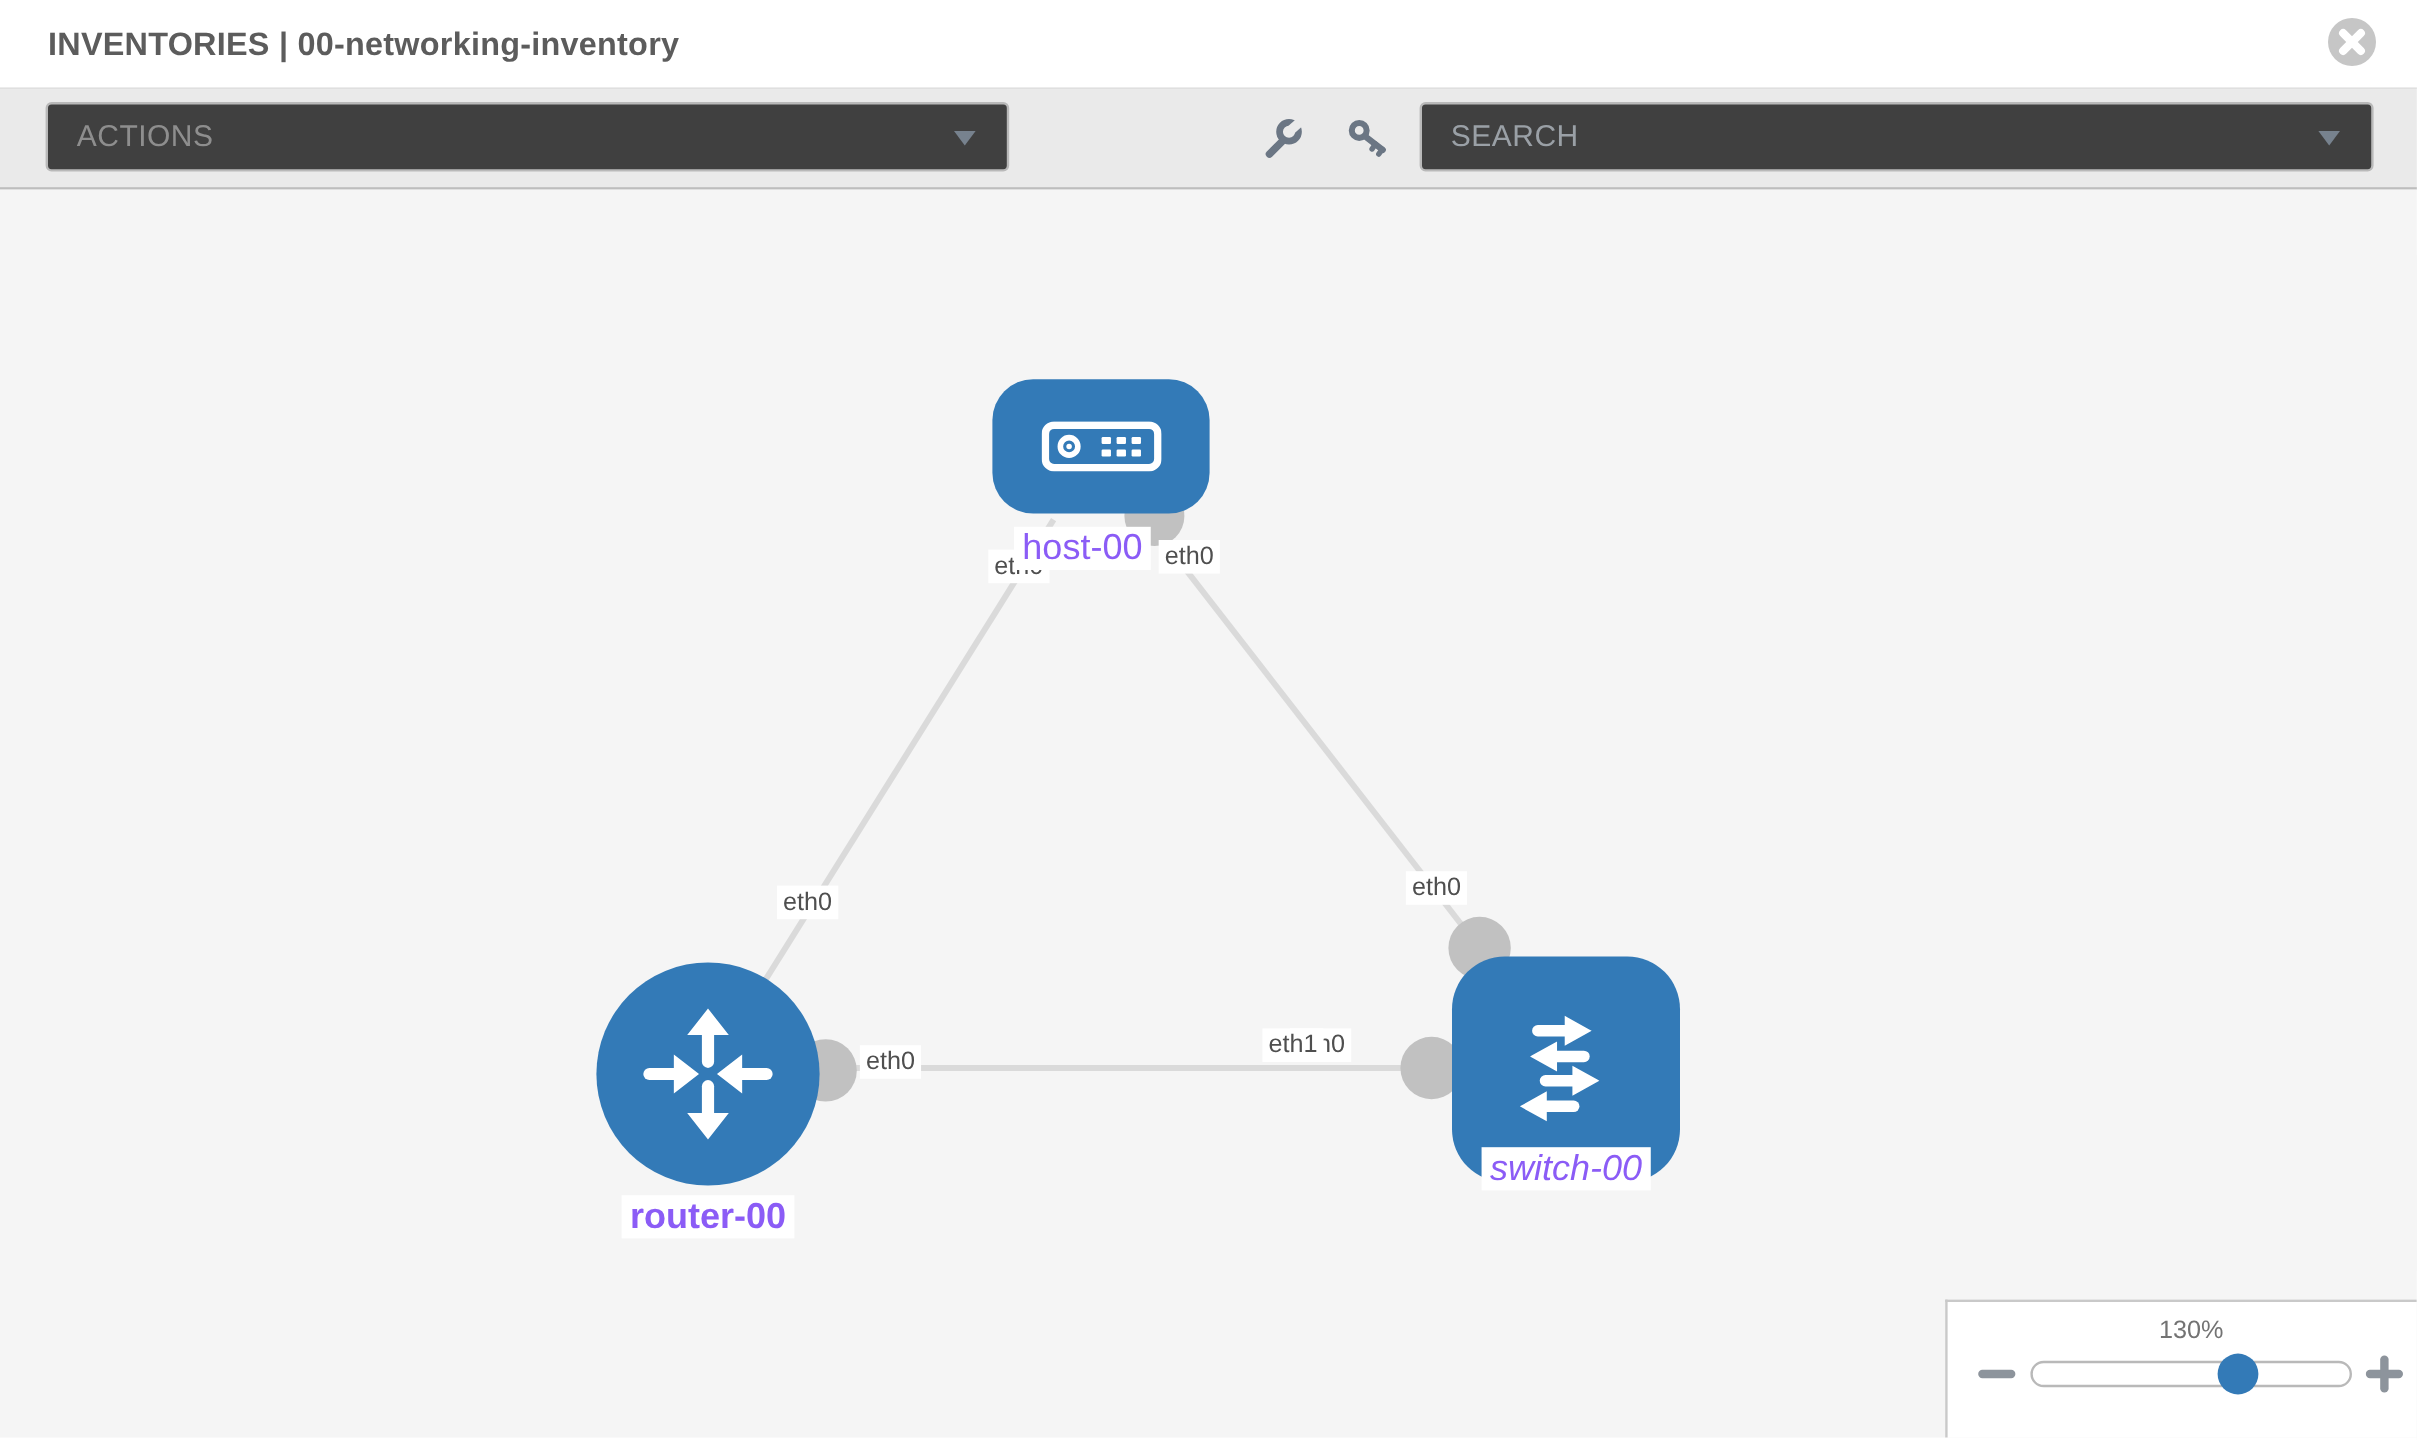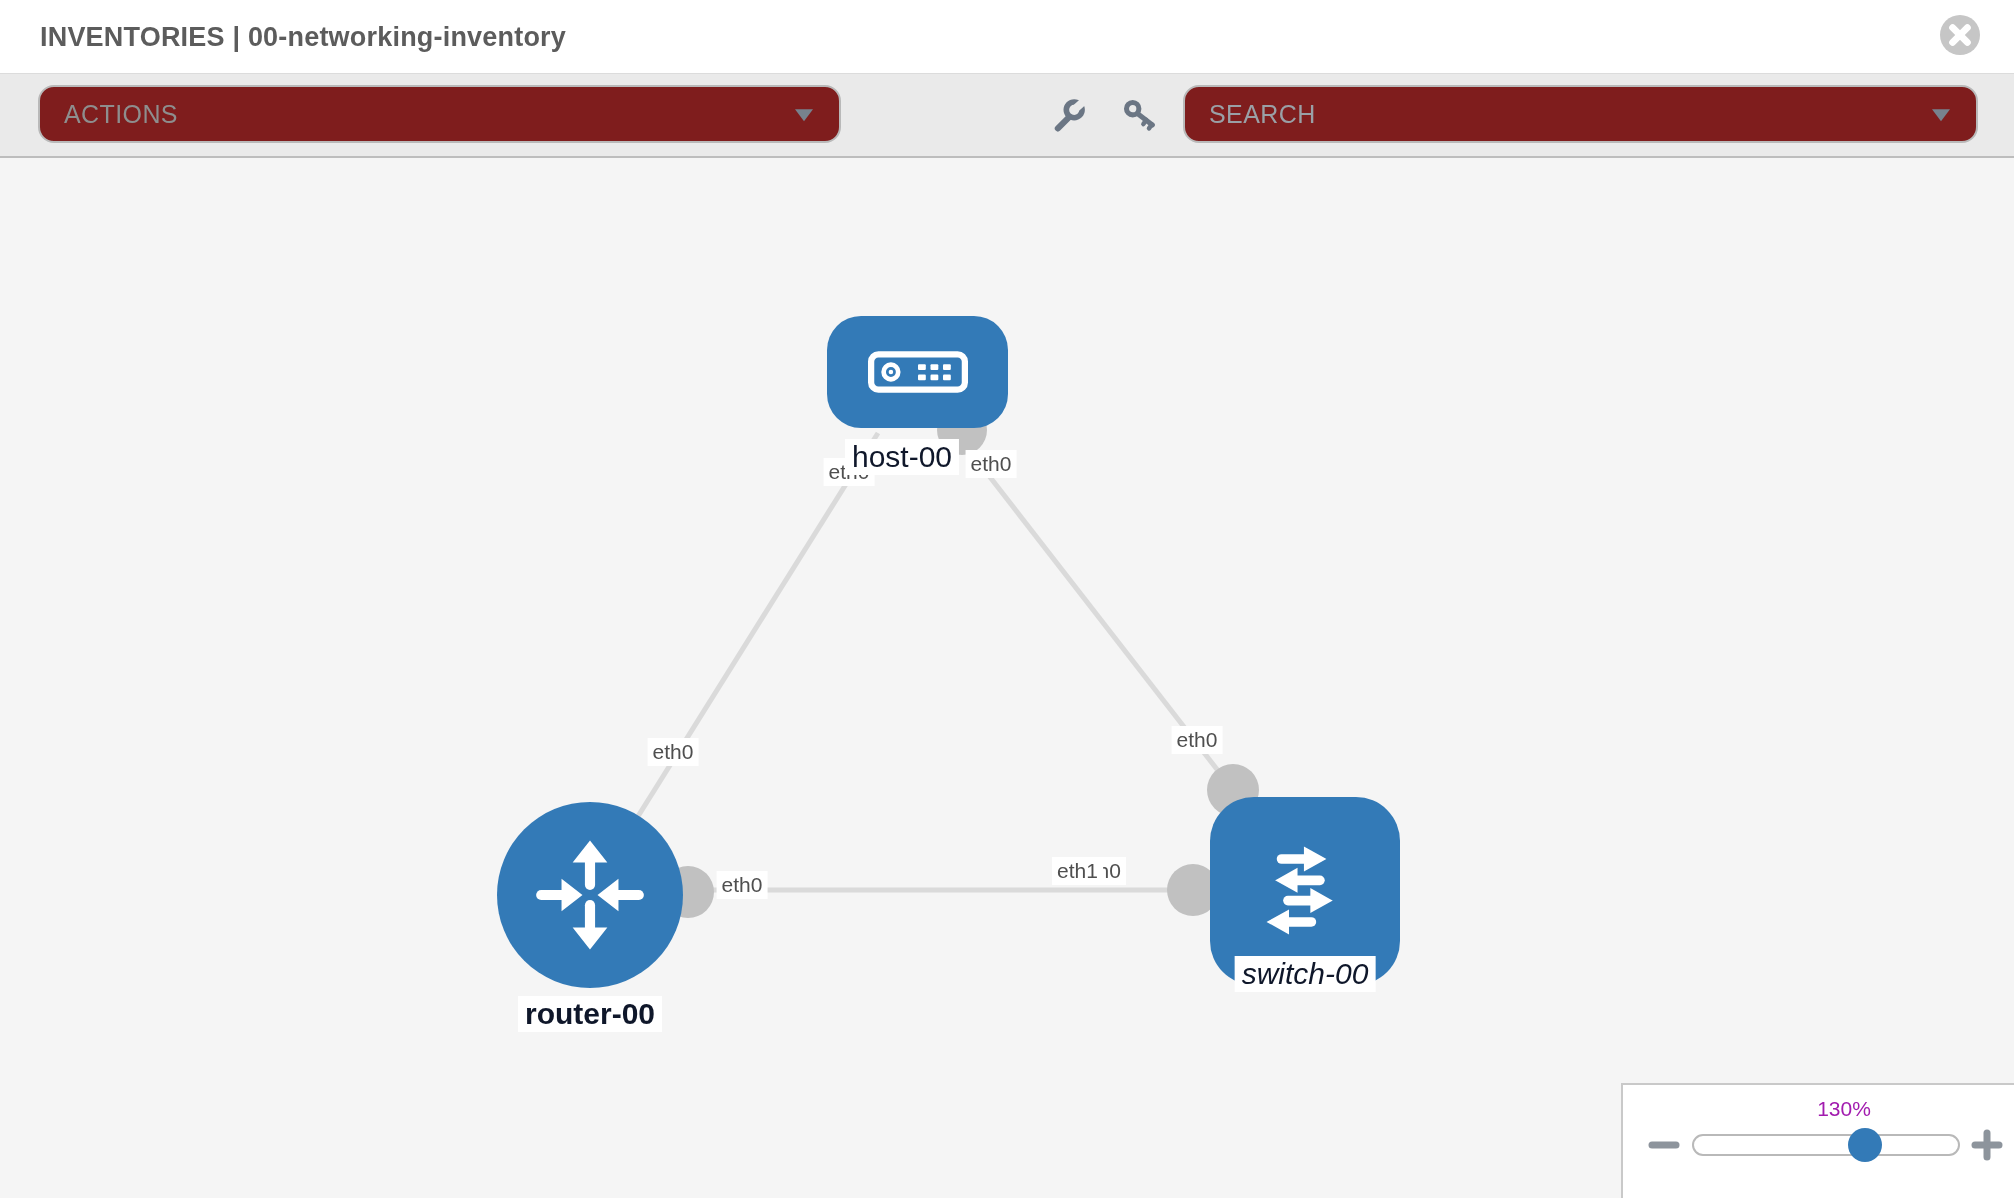--- a/index.html
+++ b/index.html
@@ -36,23 +36,23 @@
   
   .toolbar {
     position: relative;
     height: 85px;
     background: #eaeaea;
     border-top: 1px solid #dcdcdc;
     border-bottom: 2px solid #bdbdbd;
   }
   .dropdown {
     position: absolute; top: 11px; height: 58px;
-    background: #7f1d1d;
+    background: #404040;
     border: 2px solid #b9b9b9;
-    border-radius: 16px;
+    border-radius: 5px;
     display: flex; align-items: center;
     cursor: pointer;
   }
   .dropdown.actions { left: 38px;  width: 803px; }
   .dropdown.search  { left: 1183px; width: 795px; text-align: right; }
   .dd-label {
     margin-left: 24px; font-size: 25px; color: #8e8e8e; letter-spacing: 0.4px;
   }
   .dd-label.search-text { color: #9aa0a6; }
   .caret {
@@ -95,21 +95,21 @@
     position: absolute; z-index: 3;
     transform: translate(-50%, -50%);
     background: #ffffff; color: #4f4f4f;
     font-size: 21px; padding: 2px 5px;
     white-space: nowrap;
   }
   .iface-label.fixed-left { transform: none; }
   .node-label {
     position: absolute; z-index: 4;
     transform: translate(-50%, -50%);
-    background: #ffffff; color: #0f172a;
+    background: #ffffff; color: #8b5cf6;
     font-size: 30px; padding: 1px 7px;
     white-space: nowrap;
     cursor: pointer;
   }
   .nl-host   { left: 902px;  top: 299px; }
   .nl-router { left: 590px;  top: 856px; font-weight: bold; }
   .nl-switch { left: 1305px; top: 816px; font-style: italic; }
 
   .il-host-left    { left: 849px;  top: 314px; }
   .il-host-right   { left: 991px;  top: 306px; }
@@ -122,23 +122,23 @@
   
   .zoom-panel {
     position: absolute; z-index: 5;
     left: 1621px; top: 925px;
     width: 393px; height: 117px;
     background: #ffffff;
     border-top: 2px solid #c9c9c9;
     border-left: 2px solid #c9c9c9;
   }
   .zoom-level {
-    position: absolute; left: 221px; top: 12px;
+    position: absolute; left: 203px; top: 12px;
     transform: translateX(-50%);
-    font-size: 21px; color: #a21caf;
+    font-size: 21px; color: #737373;
   }
   .zoom-minus, .zoom-plus {
     position: absolute; top: 44px;
     width: 32px; height: 32px; cursor: pointer;
   }
   .zoom-minus { left: 25px; }
   .zoom-plus  { left: 348px; }
   .zoom-track {
     position: absolute; left: 69px; top: 49px;
     width: 268px; height: 22px;

